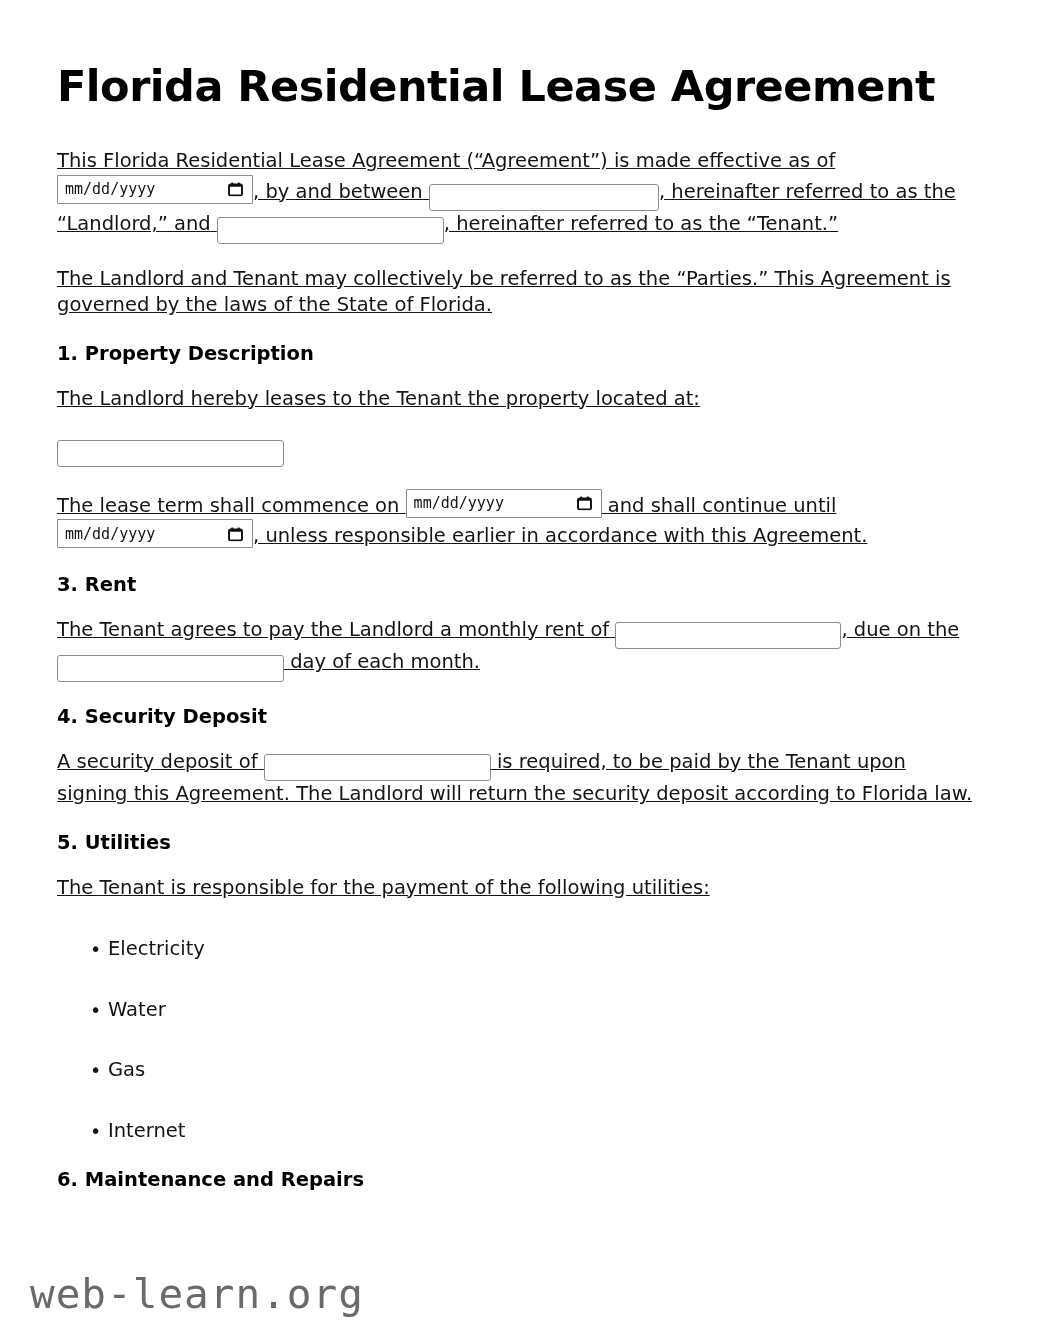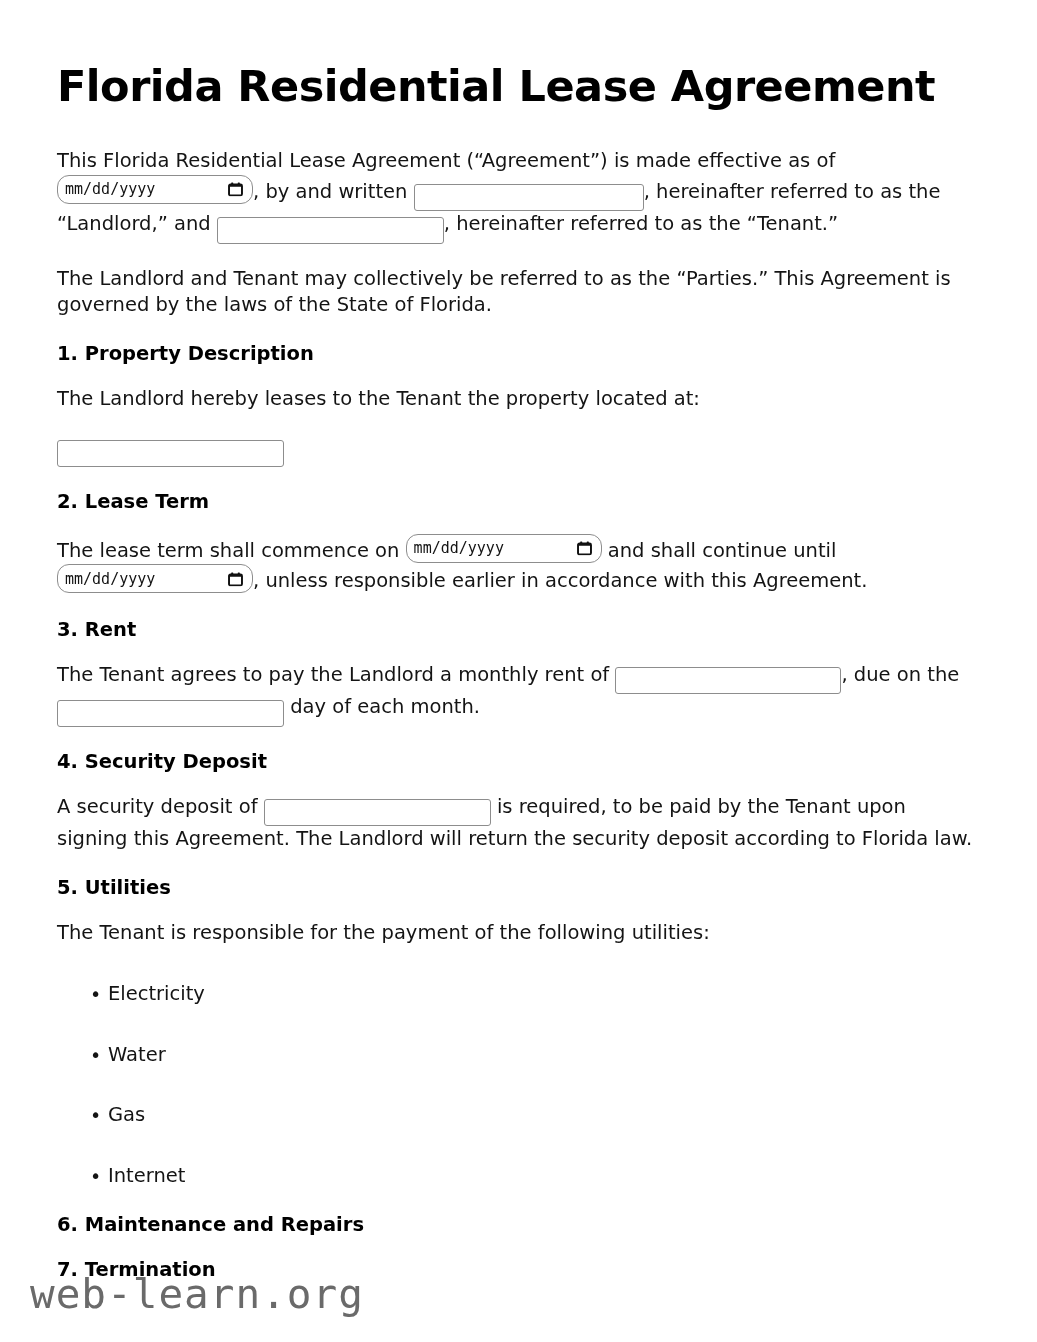--- a/index.html
+++ b/index.html
@@ -37,20 +37,21 @@
     line-height: 1.12;
     margin: 0 0 38px 0;
     color: #000;
     white-space: nowrap;
   }
   p.para {
     font-size: 19.5px;
     line-height: 26.5px;
     margin: 0 0 22px 0;
     color: #141414;
+    text-decoration: underline;
   }
   h2.sec-head {
     font-size: 19.5px;
     font-weight: bold;
     line-height: 26px;
     margin: 17px 0 19px 0;
     color: #000;
   }
   .gap-before-head { margin-top: 26px; }
 
@@ -71,21 +72,21 @@
     box-shadow: none;
   }
   .fld-date {
     position: relative;
     display: inline-block;
     vertical-align: -6px;
     box-sizing: border-box;
     width: 196px;
     height: 29px;
     border: 1px solid #8d8d8d;
-    border-radius: 12px;
+    border-radius: 1px;
     background: #fff;
   }
   .fld-date .dph {
     position: absolute;
     left: 7px;
     top: 50%;
     transform: translateY(-50%);
     font-family: "DejaVu Sans Mono", "Liberation Mono", monospace;
     font-size: 15px;
     letter-spacing: 0px;
@@ -153,34 +154,33 @@
     <p class="para">
       <span>This Florida Residential Lease Agreement (“Agreement”) is made effective as of</span>
       <span class="fld-date">
         <span class="dph">mm/dd/yyyy</span>
         <svg class="cal" viewBox="0 0 16 16" fill="none" xmlns="http://www.w3.org/2000/svg">
           <rect x="1.1" y="3.2" width="13.8" height="11.6" rx="1.6" stroke="#111" stroke-width="2.1" fill="#fff"></rect>
           <rect x="3.4" y="1.0" width="2.2" height="3.0" rx="0.6" fill="#111"></rect>
           <rect x="10.4" y="1.0" width="2.2" height="3.0" rx="0.6" fill="#111"></rect>
           <rect x="1.1" y="3.3" width="13.8" height="2.3" fill="#111"></rect>
         </svg>
-      </span><span>, by and written</span>
+      </span><span>, by and between</span>
       <input class="fld w-party1" type="text" value="" placeholder="" style=""><span>, hereinafter referred to as the “Landlord,” and</span>
       <input class="fld w-party2" type="text" value="" placeholder="" style=""><span>, hereinafter referred to as the “Tenant.”</span>
     </p>
 
     <p class="para">The Landlord and Tenant may collectively be referred to as the “Parties.” This Agreement is governed by the laws of the State of Florida.</p>
 
     <h2 class="sec-head">1. Property Description</h2>
     <p class="para">The Landlord hereby leases to the Tenant the property located at:</p>
     <p class="para">
       <input class="fld w-prop" type="text" value="" placeholder="" style="">
     </p>
 
-    <h2 class="sec-head gap-before-head">2. Lease Term</h2>
     <p class="para">
       <span>The lease term shall commence on</span>
       <span class="fld-date">
         <span class="dph">mm/dd/yyyy</span>
         <svg class="cal" viewBox="0 0 16 16" fill="none" xmlns="http://www.w3.org/2000/svg">
           <rect x="1.1" y="3.2" width="13.8" height="11.6" rx="1.6" stroke="#111" stroke-width="2.1" fill="#fff"></rect>
           <rect x="3.4" y="1.0" width="2.2" height="3.0" rx="0.6" fill="#111"></rect>
           <rect x="10.4" y="1.0" width="2.2" height="3.0" rx="0.6" fill="#111"></rect>
           <rect x="1.1" y="3.3" width="13.8" height="2.3" fill="#111"></rect>
         </svg>
@@ -216,18 +216,17 @@
     <p class="para">The Tenant is responsible for the payment of the following utilities:</p>
     <ul class="util-list">
       <li>Electricity</li>
       <li>Water</li>
       <li>Gas</li>
       <li>Internet</li>
     </ul>
 
     <h2 class="sec-head">6. Maintenance and Repairs</h2>
 
-    <h2 class="sec-head gap-before-head">7. Termination</h2>
 
   </div>
 
   <div class="watermark">web-learn.org</div>
 </div>
 
 </body></html>

